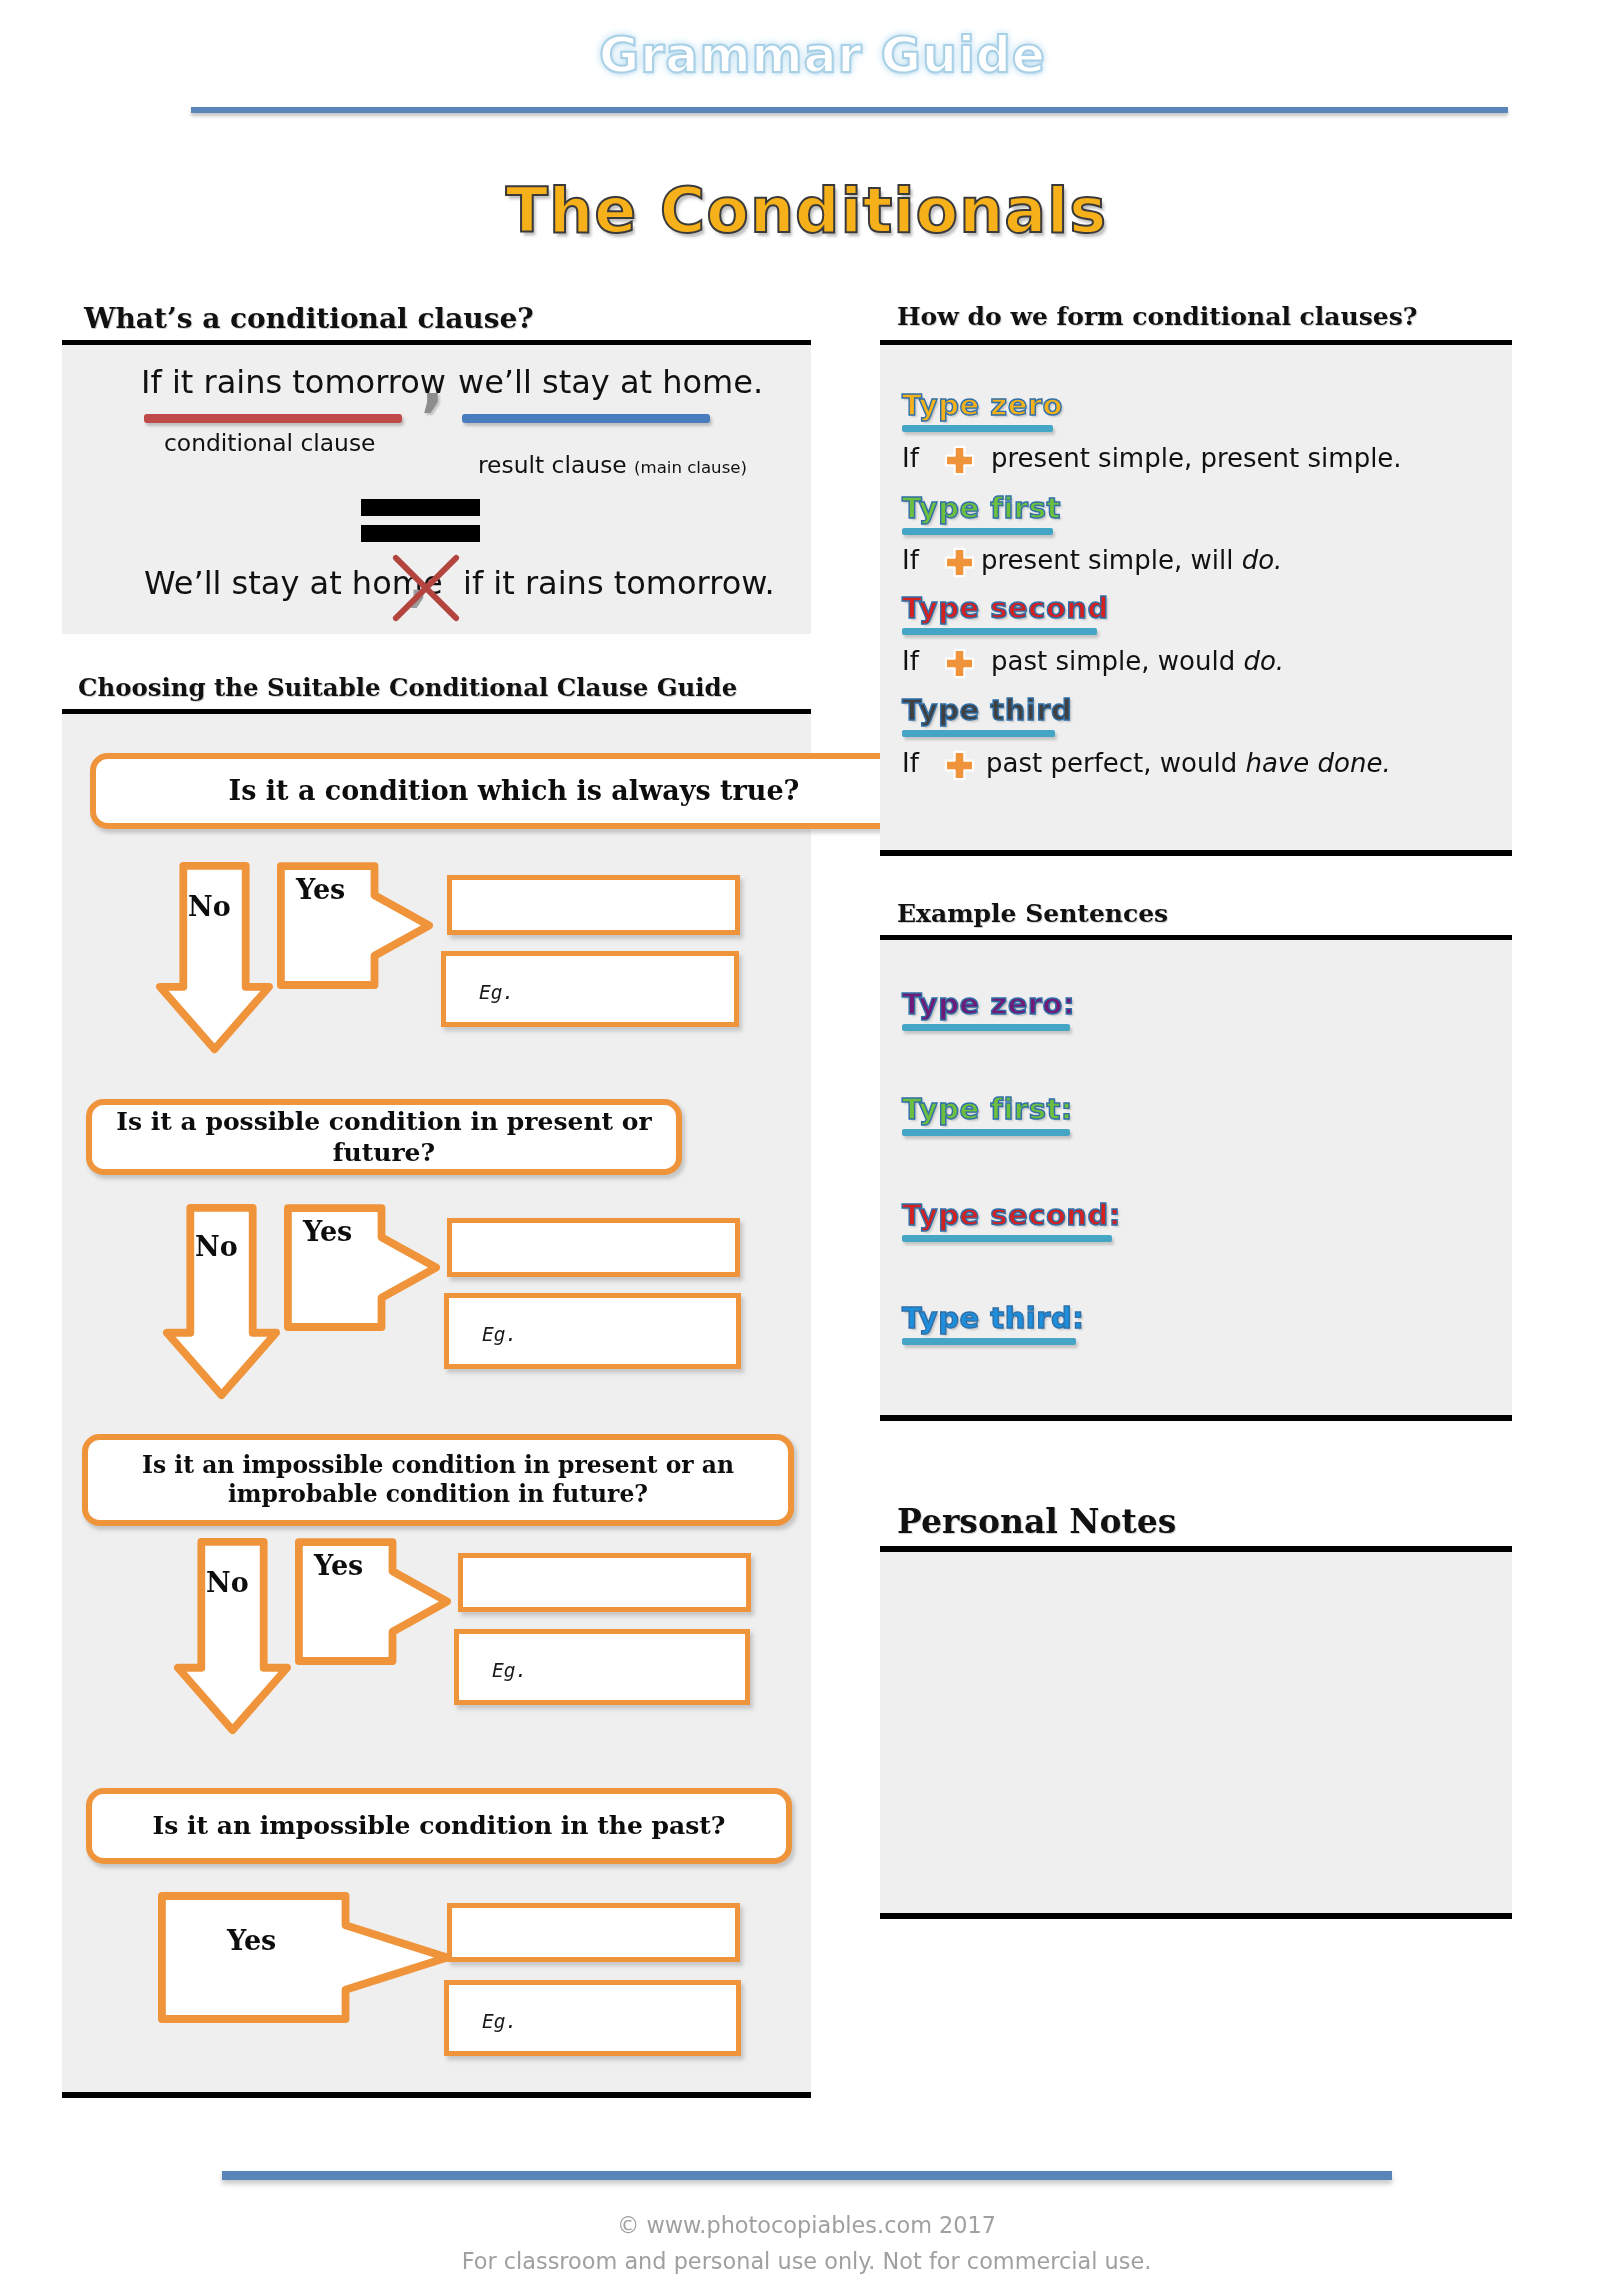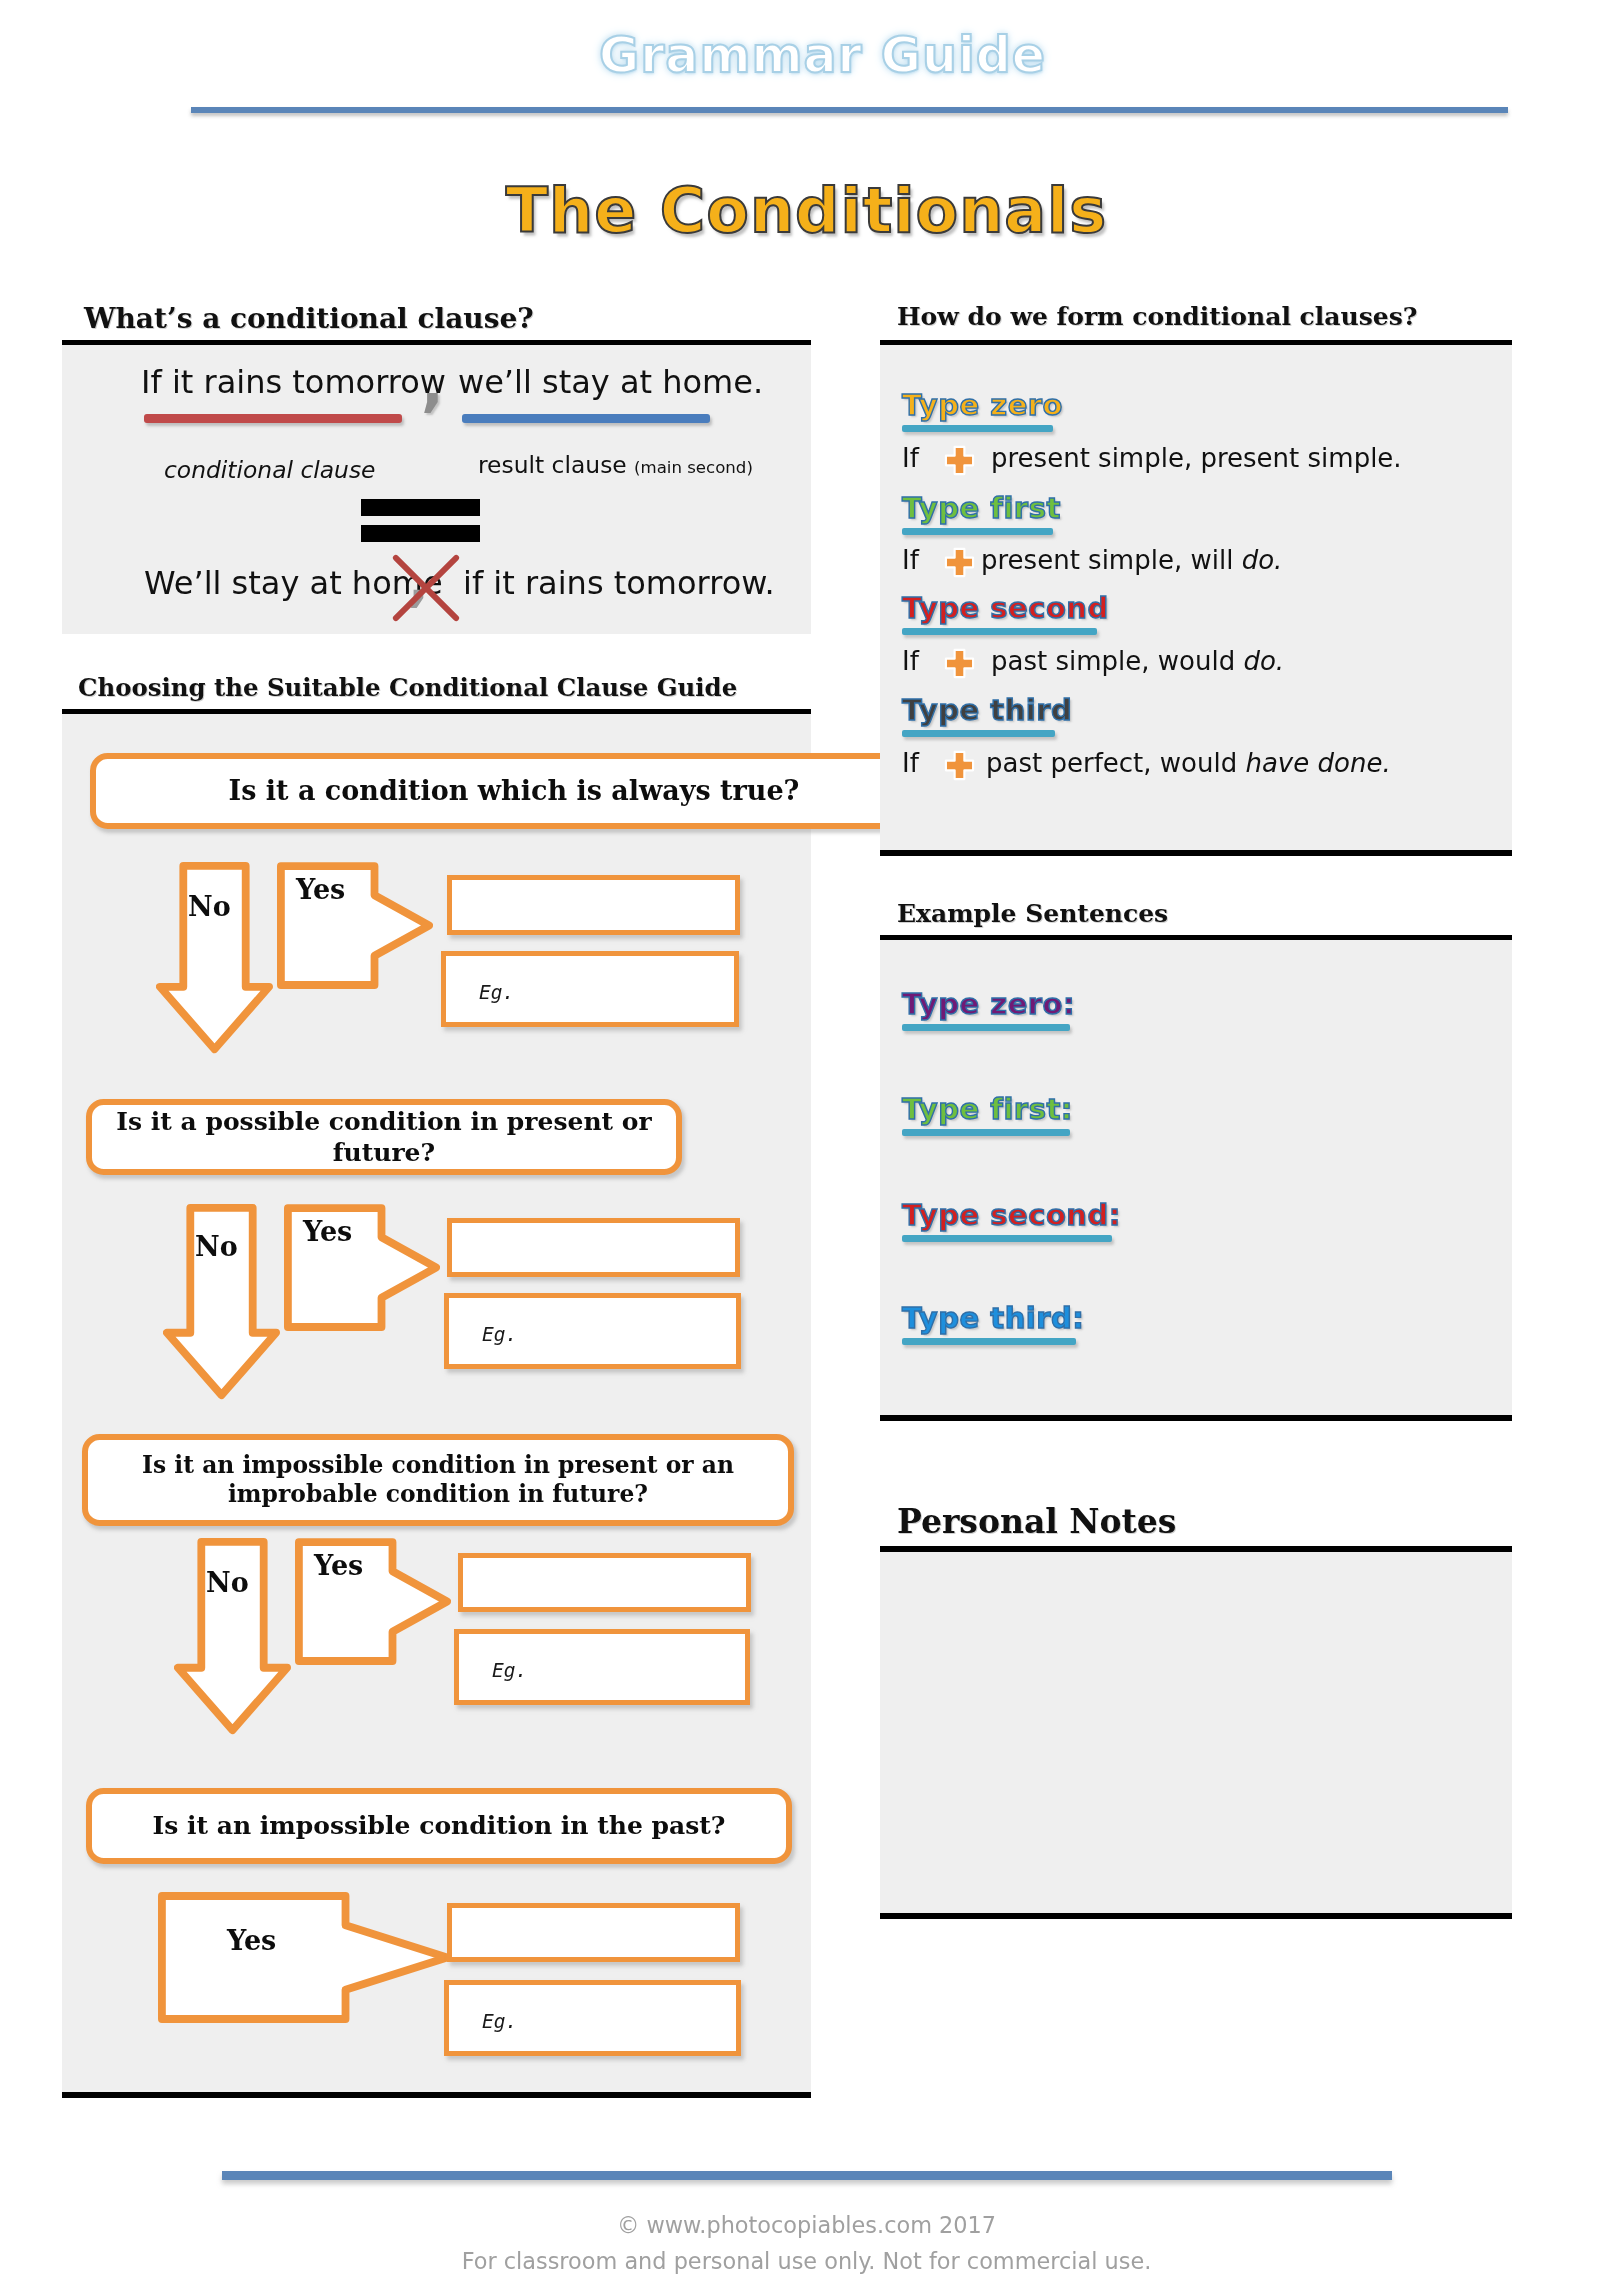--- a/index.html
+++ b/index.html
@@ -71,21 +71,21 @@
   }
   #ul-blue{
     position:absolute;left:462px;top:414px;width:248px;height:8.8px;
     background:#4a7dbd;border-radius:2.9px;
     box-shadow:2px 2.9px 2.9px rgba(150,150,150,.55);
   }
   .lbl{
     position:absolute;font-family:"DejaVu Sans", sans-serif;
     font-size:23.4px;color:#111;white-space:nowrap;
   }
-  #lbl-cond{left:164px;top:456px;font-style:italic;}
+  #lbl-cond{left:164px;top:429px;}
   #lbl-res{left:478px;top:451px;}
   #lbl-main{left:634px;top:458px;font-size:16.6px;}
   #eq-top{position:absolute;left:361px;top:499px;width:119px;height:16.6px;background:#000;}
   #eq-bot{position:absolute;left:361px;top:525px;width:119px;height:16.6px;background:#000;}
   #sent-c{left:144px;top:564px;}
   #sent-d{left:463px;top:564px;}
   #x-comma{
     position:absolute;left:408px;top:554px;
     font-family:"DejaVu Sans", sans-serif;font-size:55px;font-weight:bold;
     color:#9b9b9b;line-height:1;
@@ -190,21 +190,21 @@
 <div id="wcc-rule" class="sec-rule"></div>
 <div id="wcc-panel" class="panel"></div>
 
 <div id="sent-a" class="sent-row">If it rains tomorrow</div>
 <div id="comma-glyph">,</div>
 <div id="sent-b" class="sent-row">we’ll stay at home.</div>
 <div id="ul-red"></div>
 <div id="ul-blue"></div>
 <div id="lbl-cond" class="lbl">conditional clause</div>
 <div id="lbl-res" class="lbl">result clause</div>
-<div id="lbl-main" class="lbl">(main second)</div>
+<div id="lbl-main" class="lbl">(main clause)</div>
 <div id="eq-top"></div>
 <div id="eq-bot"></div>
 <div id="sent-c" class="sent-row">We’ll stay at home</div>
 <div id="x-comma">,</div>
 <svg id="x-mark" viewBox="0 0 74 74">
   <line x1="6" y1="6" x2="68" y2="68" stroke="#b4443f" stroke-width="6" stroke-linecap="round"></line>
   <line x1="68" y1="6" x2="6" y2="68" stroke="#b4443f" stroke-width="6" stroke-linecap="round"></line>
 </svg>
 <div id="sent-d" class="sent-row">if it rains tomorrow.</div>
 

